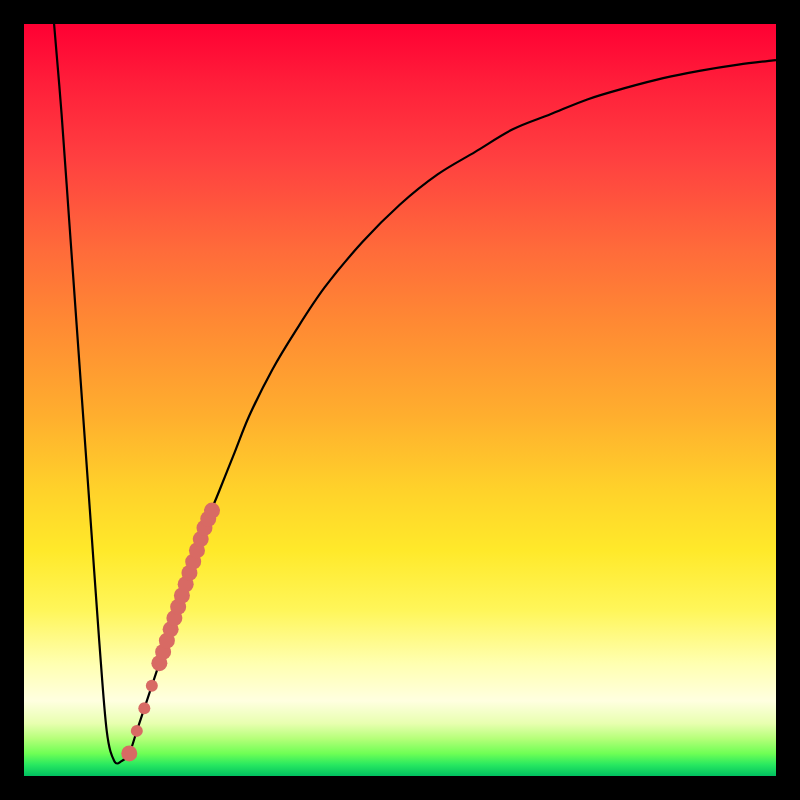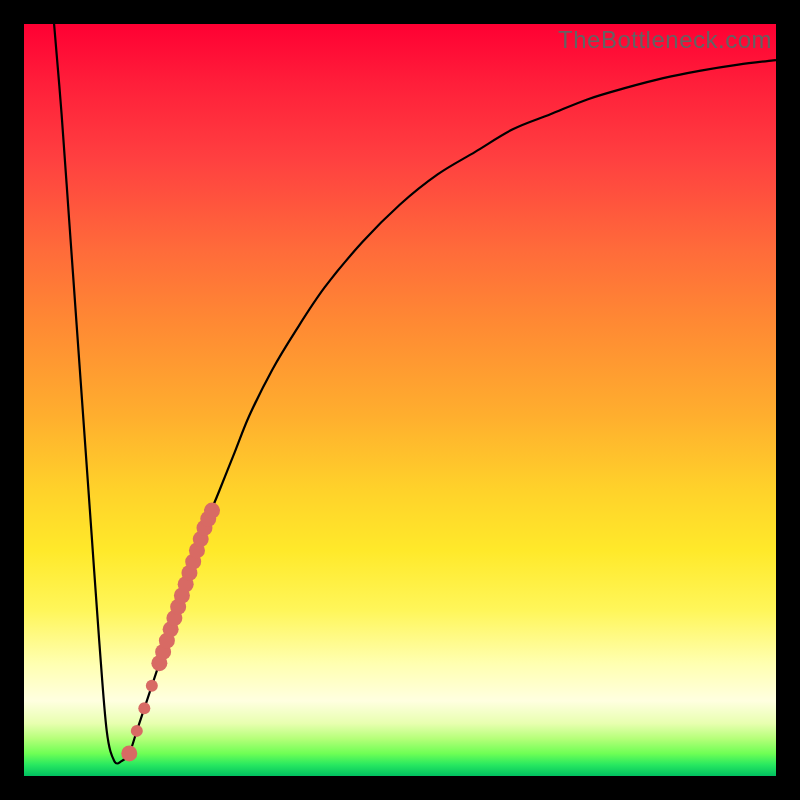--- a/index.html
+++ b/index.html
@@ -61,21 +61,20 @@
     width: 752px;
     height: 752px;
     overflow: visible;
   }
 </style>
 </head>
 <body>
 
 <div class="frame">
   <div class="plot-area">
-    <div class="watermark">TheBottleneck.com</div>
     <svg class="curve" viewBox="0 0 752 752" preserveAspectRatio="none">
       <g>
         <path id="curve-path" fill="none" stroke="#000000" stroke-width="2.2" d="M 30.08 0.00 C 31.33 15.04, 35.09 57.65, 37.60 90.24 C 40.11 122.83, 42.61 160.43, 45.12 195.52 C 47.63 230.61, 50.13 265.71, 52.64 300.80 C 55.15 335.89, 57.65 370.99, 60.16 406.08 C 62.67 441.17, 65.17 476.27, 67.68 511.36 C 70.19 546.45, 72.69 584.05, 75.20 616.64 C 77.71 649.23, 80.21 686.83, 82.72 706.88 C 85.23 726.93, 87.73 731.95, 90.24 736.96 C 92.75 741.97, 95.25 738.21, 97.76 736.96 C 100.27 735.71, 102.77 734.45, 105.28 729.44 C 107.79 724.43, 110.29 714.40, 112.80 706.88 C 115.31 699.36, 117.81 691.84, 120.32 684.32 C 122.83 676.80, 125.33 669.28, 127.84 661.76 C 130.35 654.24, 131.60 650.48, 135.36 639.20 C 139.12 627.92, 145.39 609.12, 150.40 594.08 C 155.41 579.04, 160.43 564.00, 165.44 548.96 C 170.45 533.92, 175.47 517.63, 180.48 503.84 C 185.49 490.05, 190.51 478.77, 195.52 466.24 C 200.53 453.71, 205.55 441.17, 210.56 428.64 C 215.57 416.11, 219.33 404.83, 225.60 391.04 C 231.87 377.25, 240.64 359.71, 248.16 345.92 C 255.68 332.13, 261.95 322.11, 270.72 308.32 C 279.49 294.53, 289.52 278.24, 300.80 263.20 C 312.08 248.16, 325.87 231.87, 338.40 218.08 C 350.93 204.29, 363.47 191.76, 376.00 180.48 C 388.53 169.20, 401.07 159.17, 413.60 150.40 C 426.13 141.63, 438.67 135.36, 451.20 127.84 C 463.73 120.32, 476.27 111.55, 488.80 105.28 C 501.33 99.01, 513.87 95.25, 526.40 90.24 C 538.93 85.23, 551.47 79.59, 564.00 75.20 C 576.53 70.81, 589.07 67.43, 601.60 63.92 C 614.13 60.41, 626.67 57.03, 639.20 54.14 C 651.73 51.26, 664.27 48.88, 676.80 46.62 C 689.33 44.37, 701.87 42.36, 714.40 40.61 C 726.93 38.85, 745.73 36.85, 752.00 36.10"></path>
       </g>
       <g id="marker-group">
           <circle cx="105.28" cy="729.44" r="8" fill="#d86a64" stroke="#c55a54" stroke-width="0"></circle>
           <circle cx="112.80" cy="706.88" r="6" fill="#d86a64" stroke="#c55a54" stroke-width="0"></circle>
           <circle cx="120.32" cy="684.32" r="6" fill="#d86a64" stroke="#c55a54" stroke-width="0"></circle>
           <circle cx="127.84" cy="661.76" r="6" fill="#d86a64" stroke="#c55a54" stroke-width="0"></circle>
           <circle cx="135.36" cy="639.20" r="8" fill="#d86a64" stroke="#c55a54" stroke-width="0"></circle>

